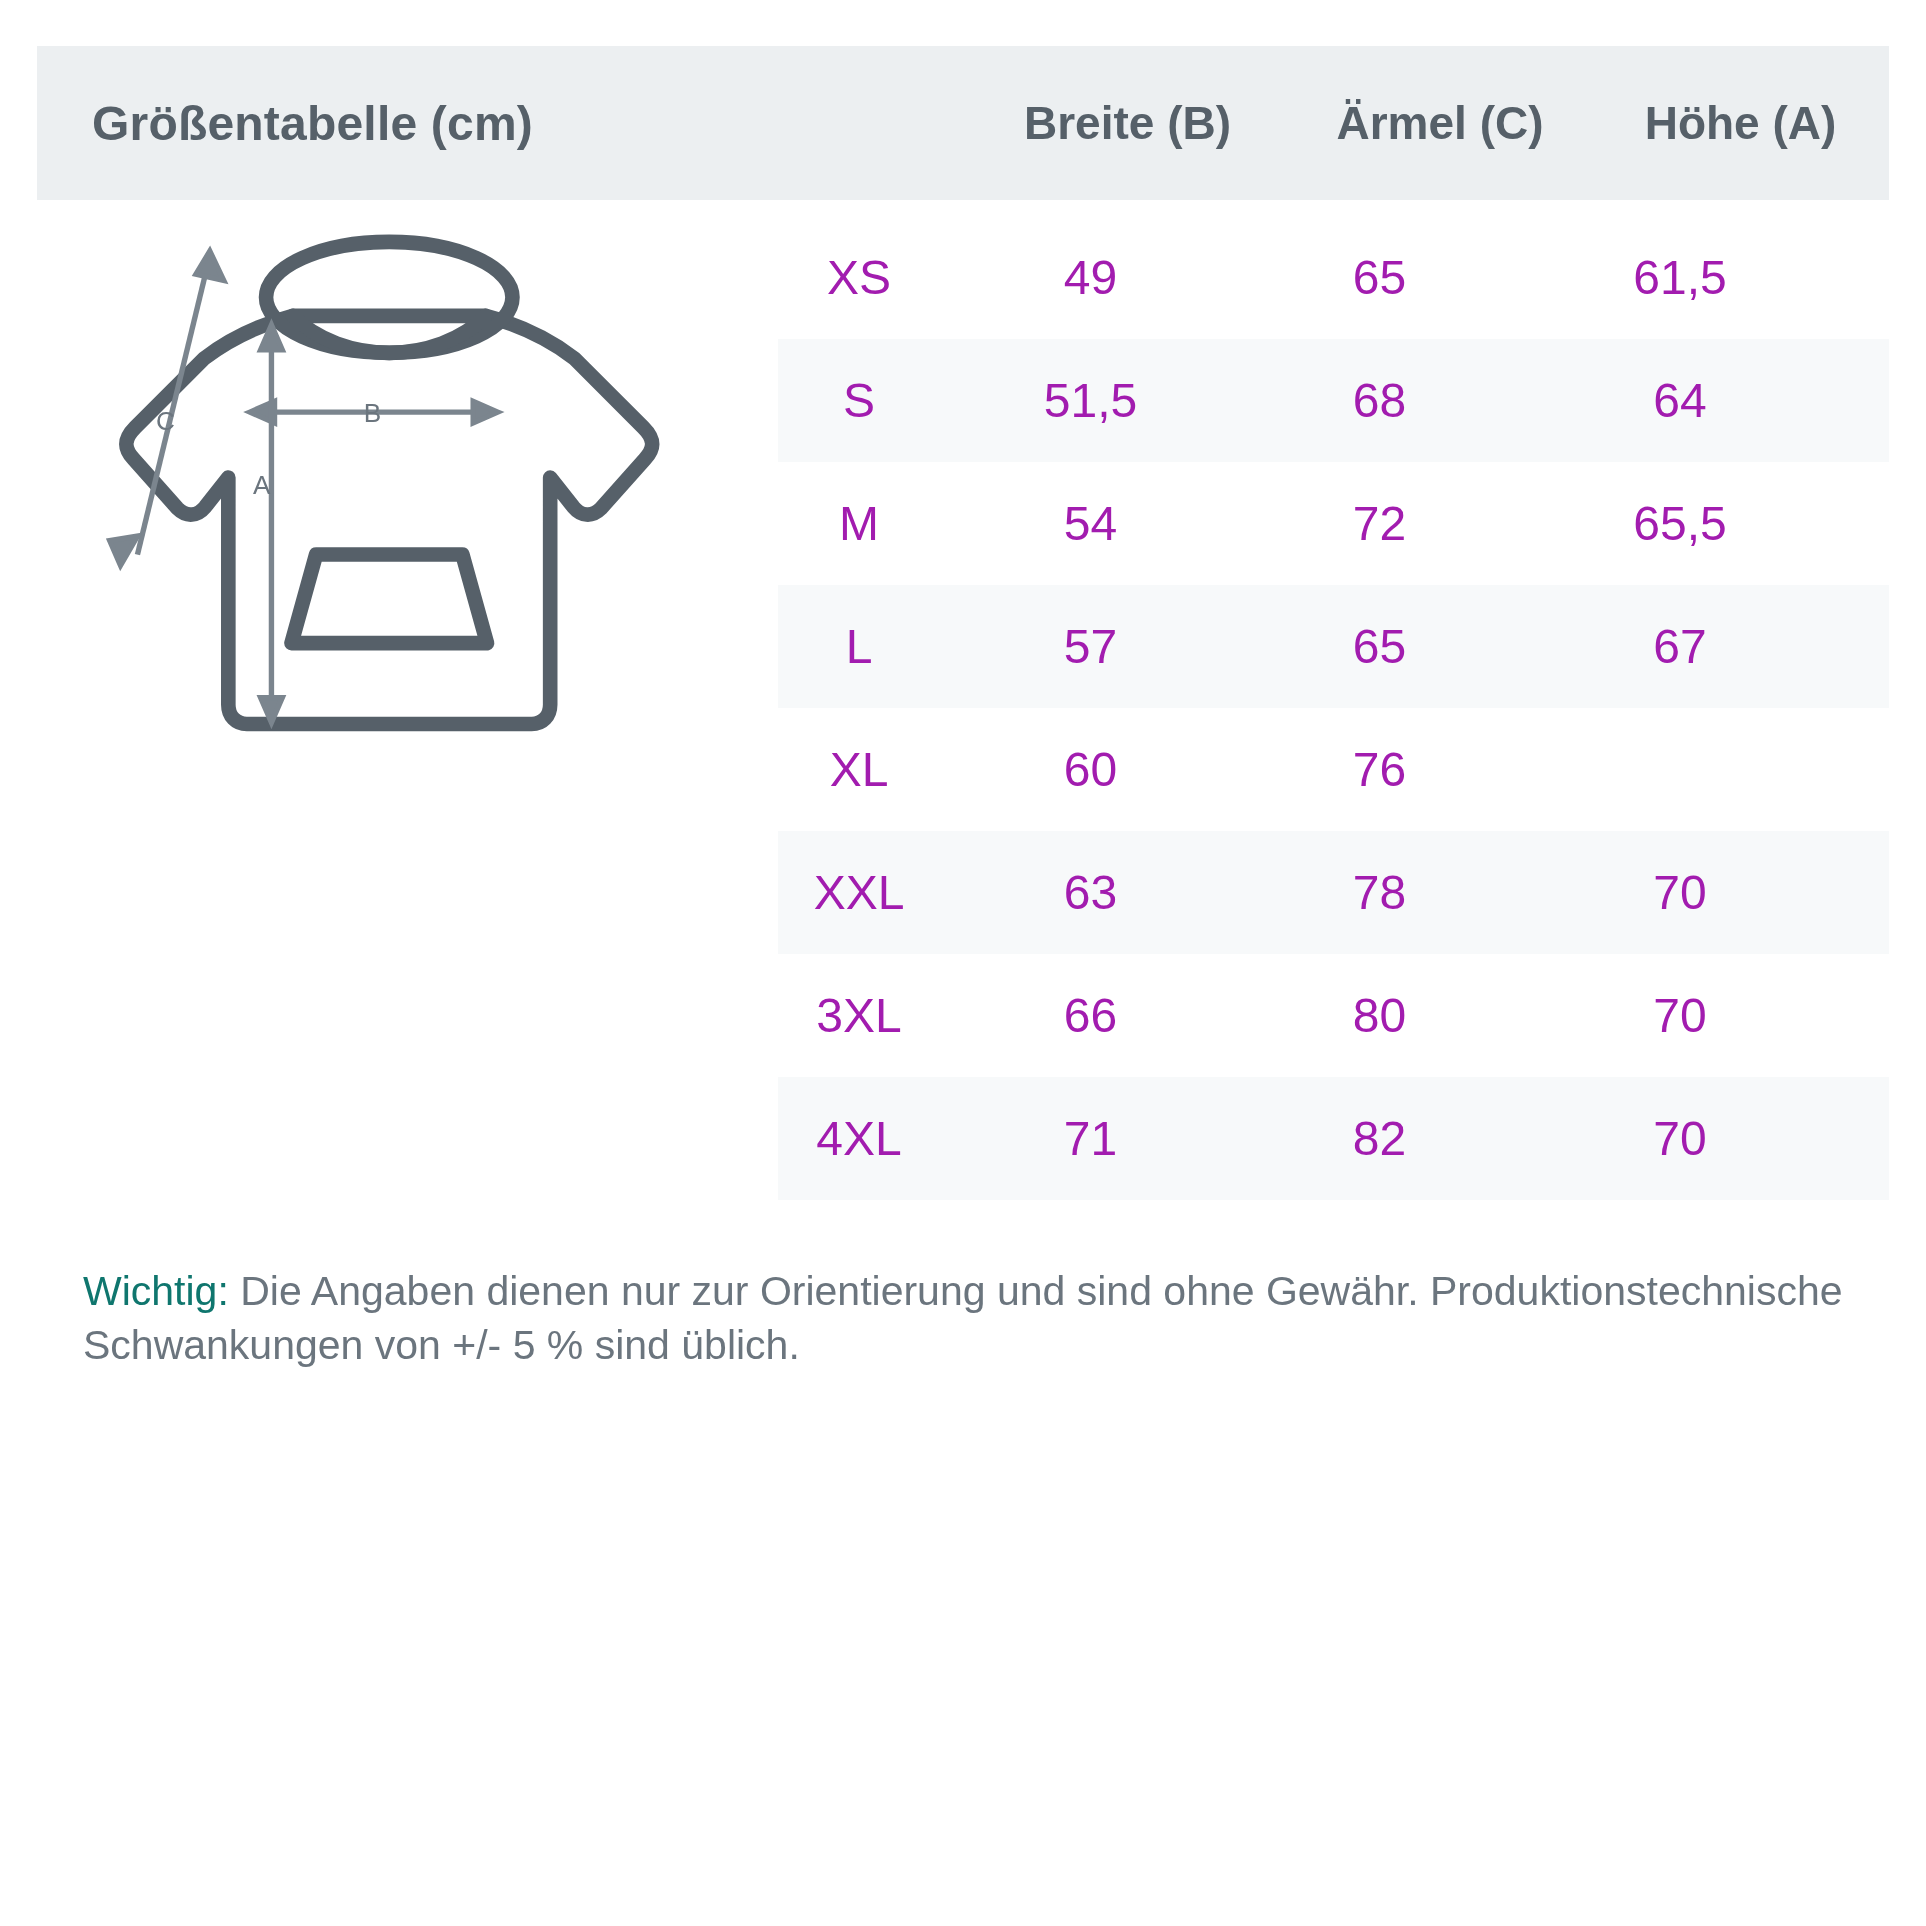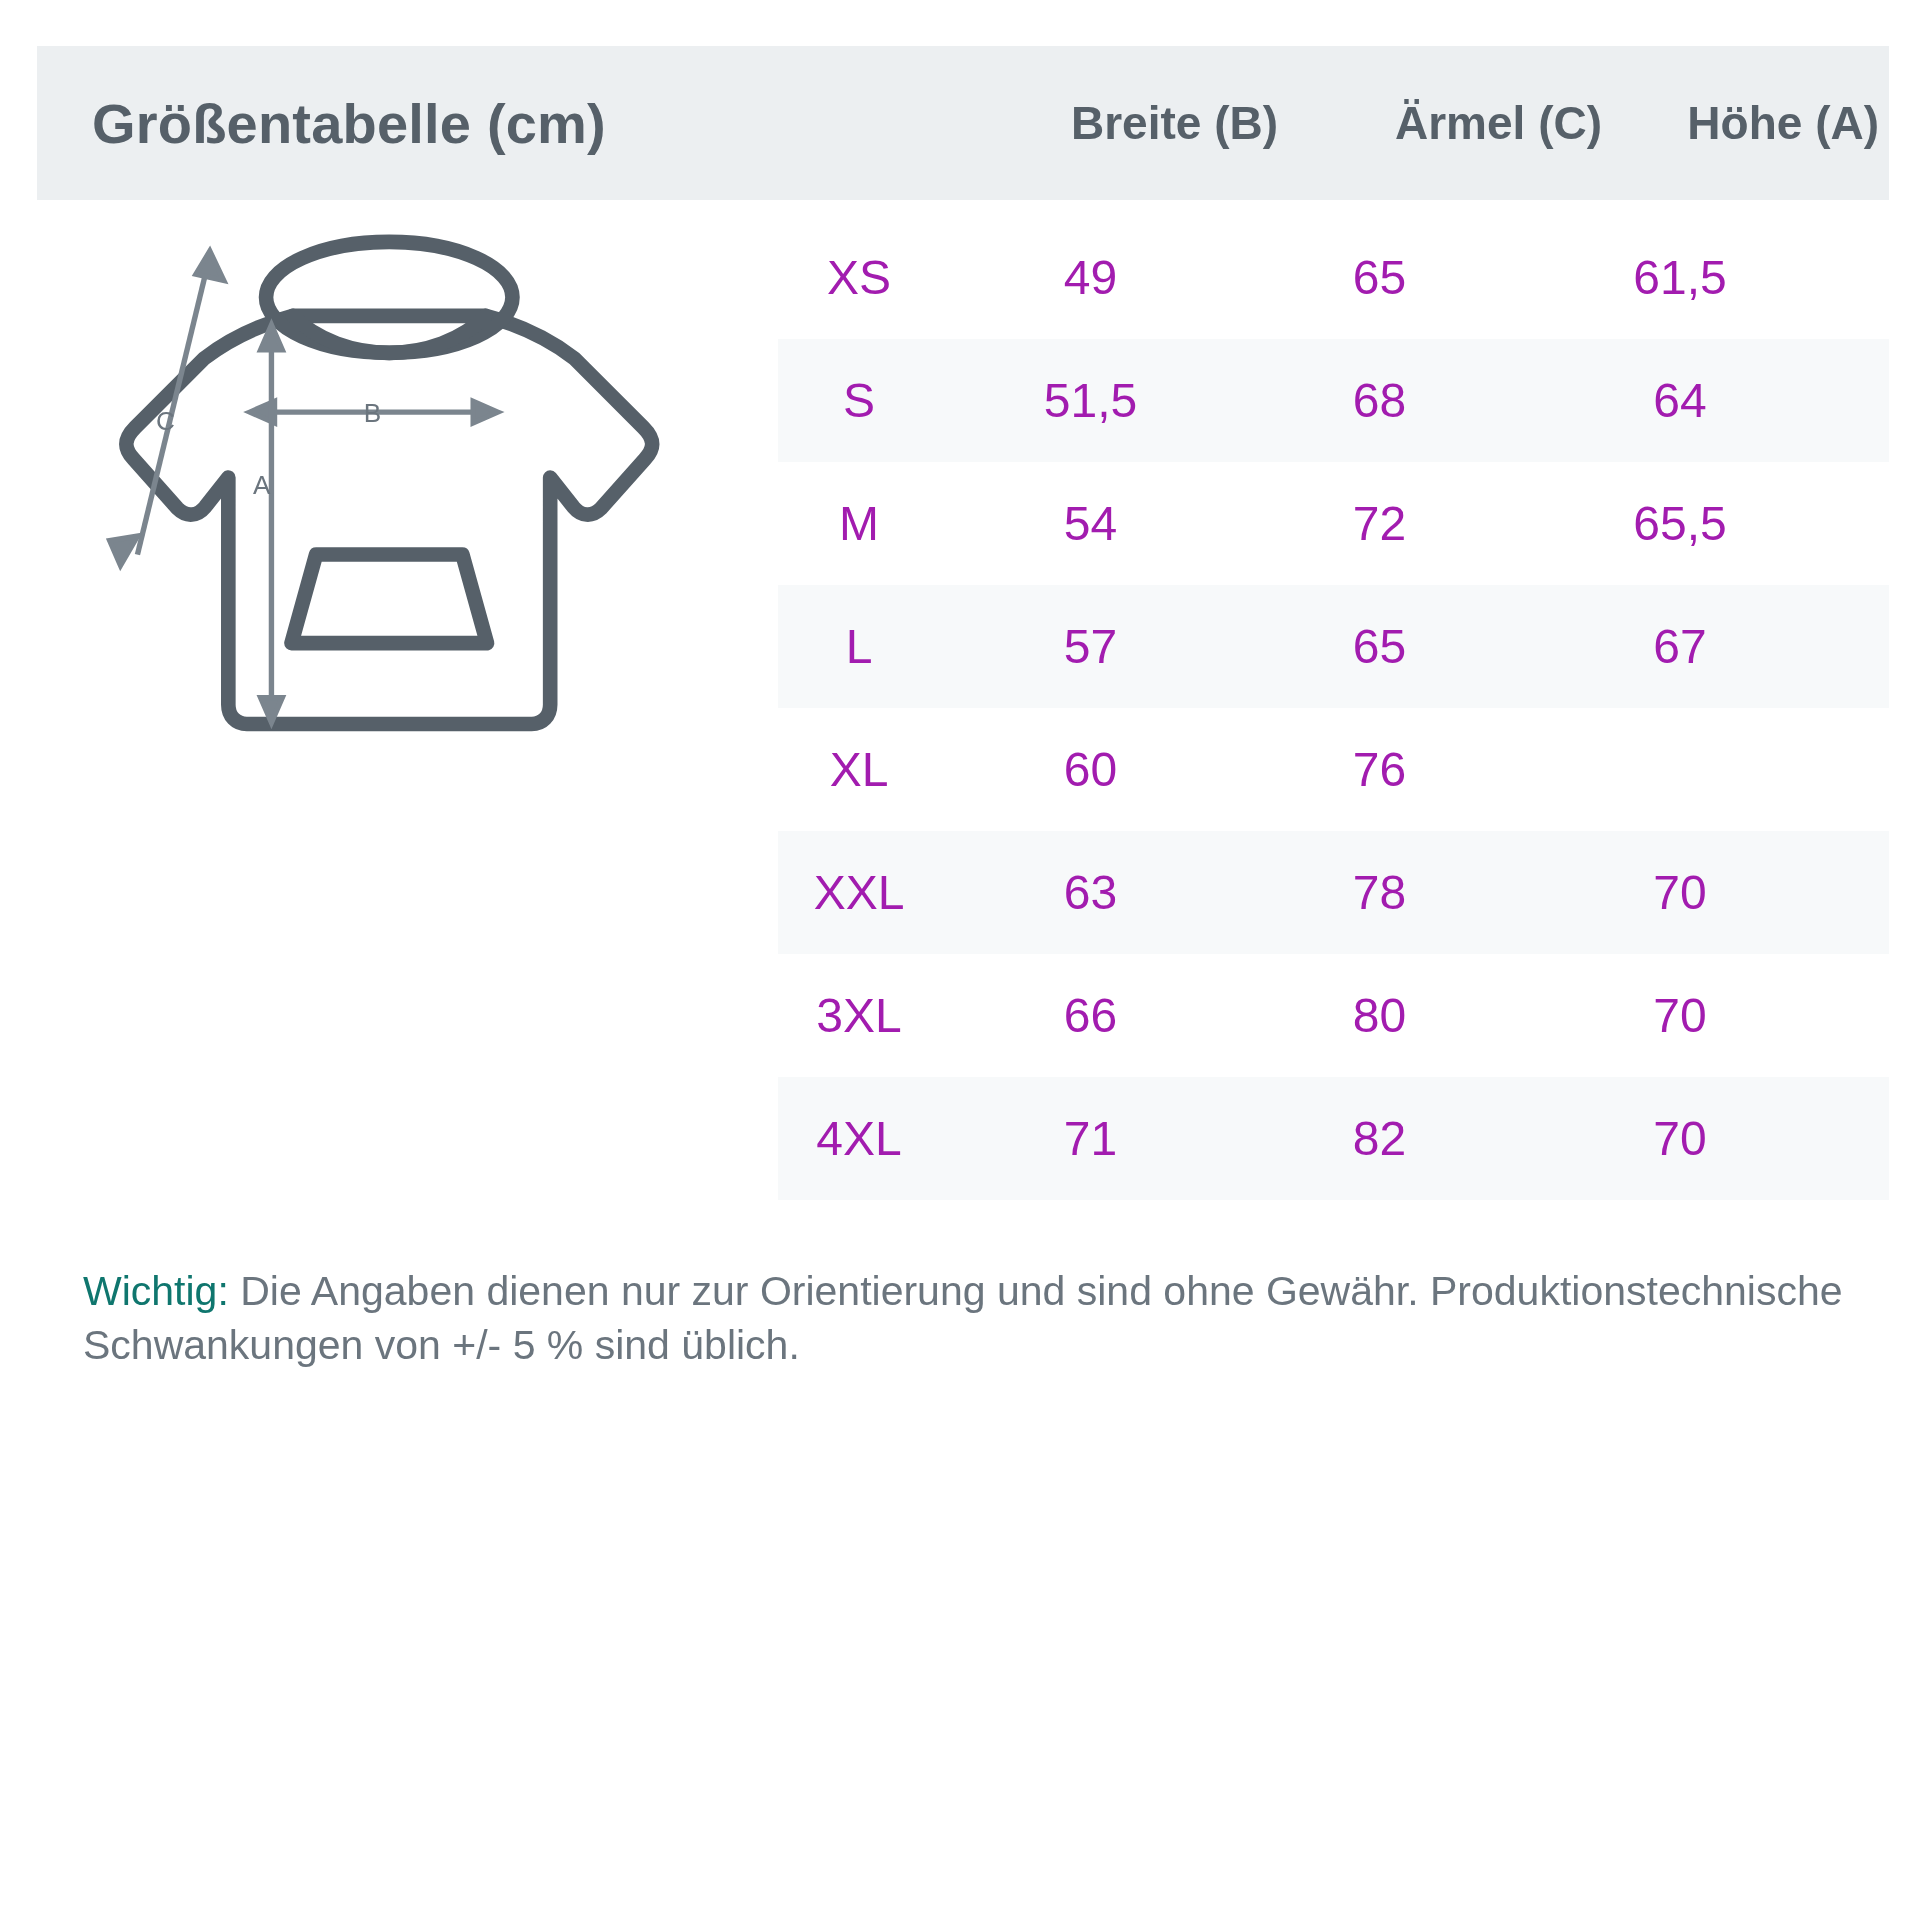--- a/index.html
+++ b/index.html
@@ -28,42 +28,42 @@
     height: 154px;
     background: #eceff1;
     display: flex;
     align-items: center;
     box-sizing: border-box;
   }
 
   .header-title {
     position: absolute;
     left: 55px;
-    font-size: 56px;
+    font-size: 48px;
     font-weight: bold;
     color: #566069;
     letter-spacing: 0.2px;
     white-space: nowrap;
   }
 
   .header-cols {
     position: absolute;
     left: 778px;
     top: 0;
     height: 154px;
     width: 1074px;
     display: flex;
     align-items: center;
   }
 
   .hcol {
     font-size: 46px;
     font-weight: bold;
     color: #566069;
-    text-align: right;
+    text-align: center;
     white-space: nowrap;
   }
   .hcol.c-size  { width: 162px; }
   .hcol.c-b     { width: 301px; }
   .hcol.c-a     { width: 277px; }
   .hcol.c-c     { width: 324px; }
 
   
   .illus {
     position: absolute;

